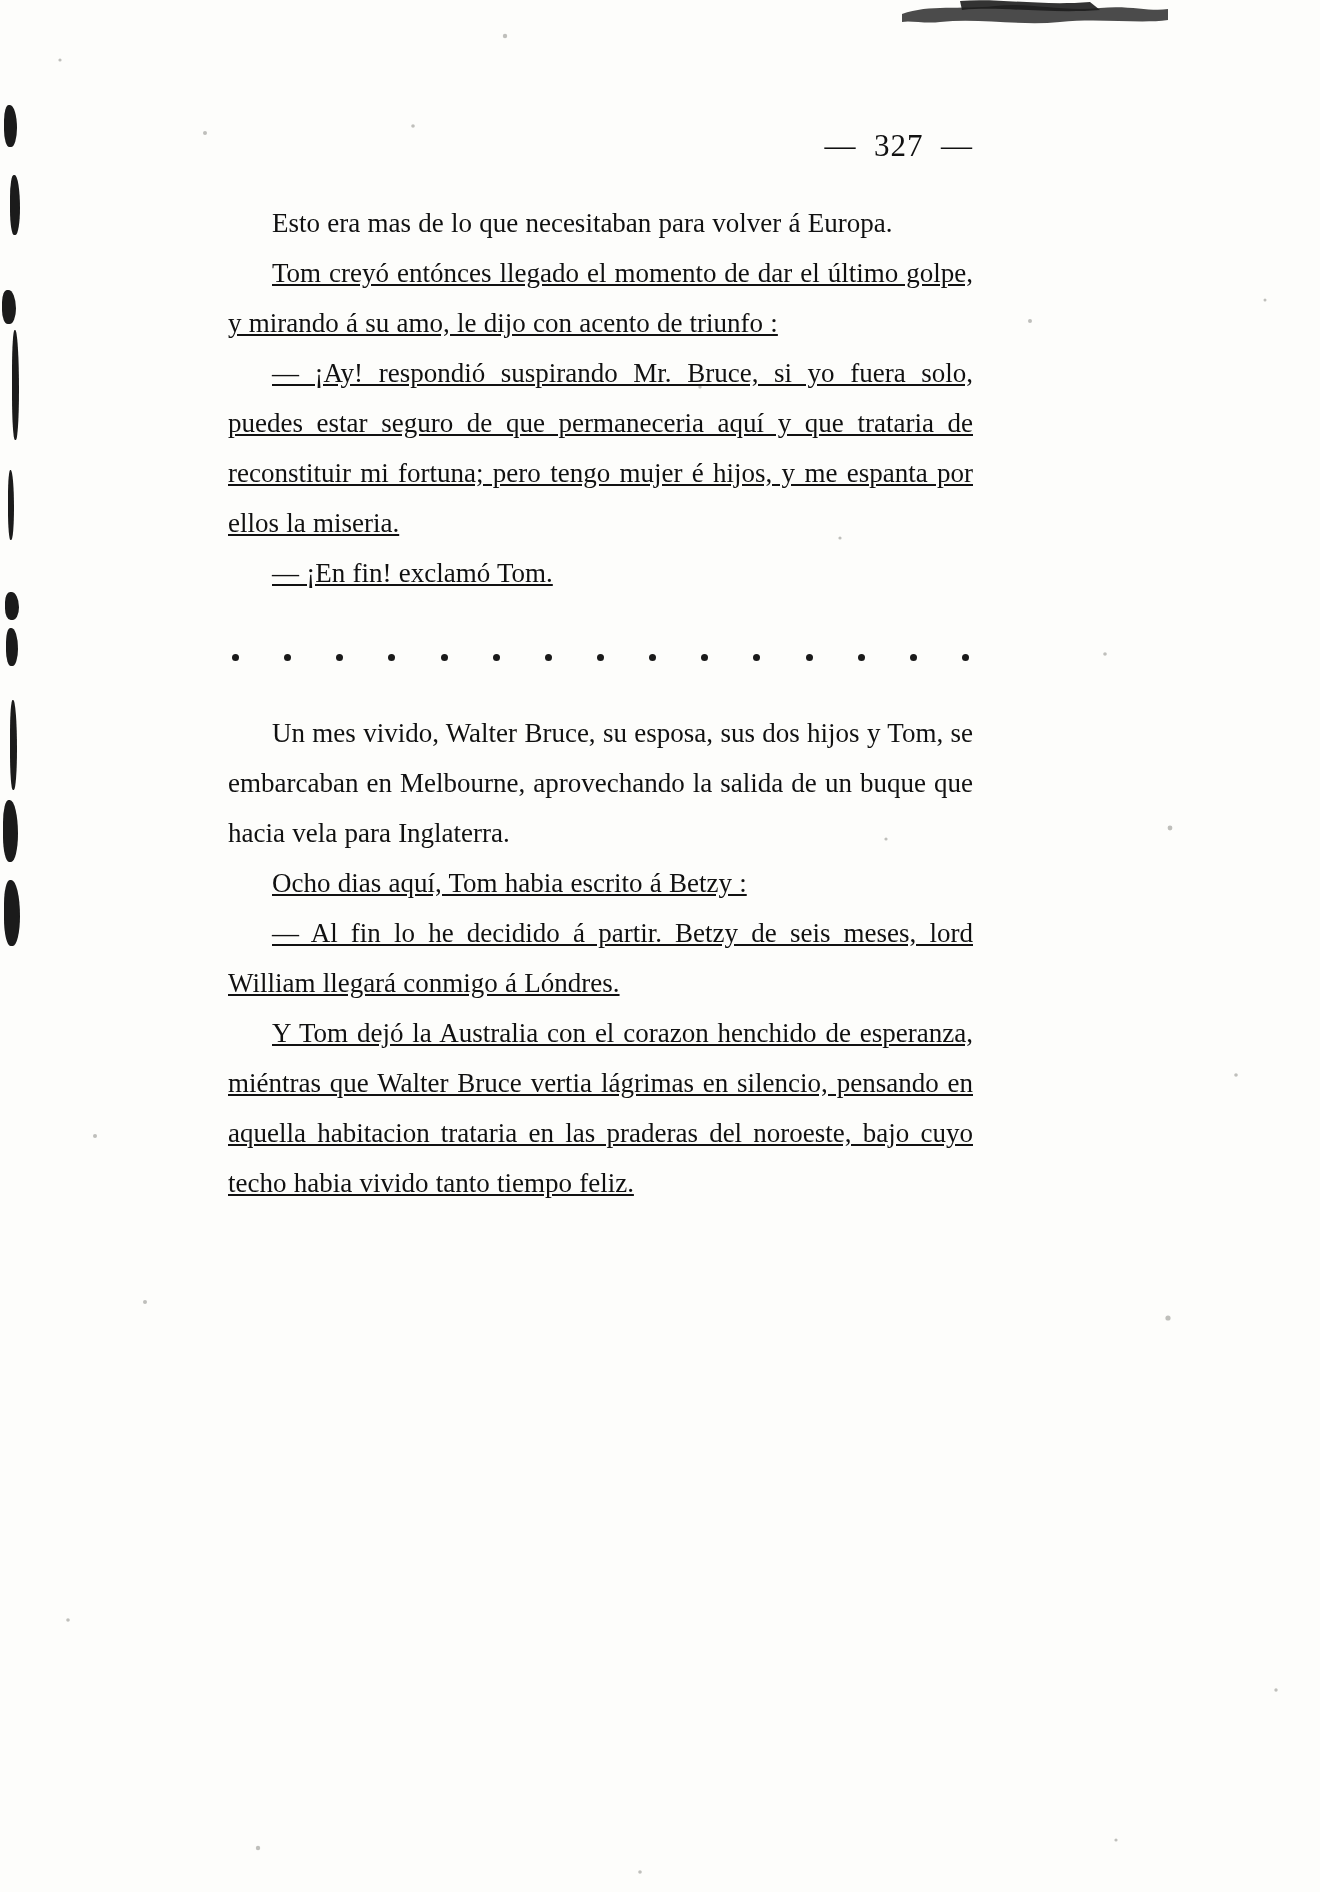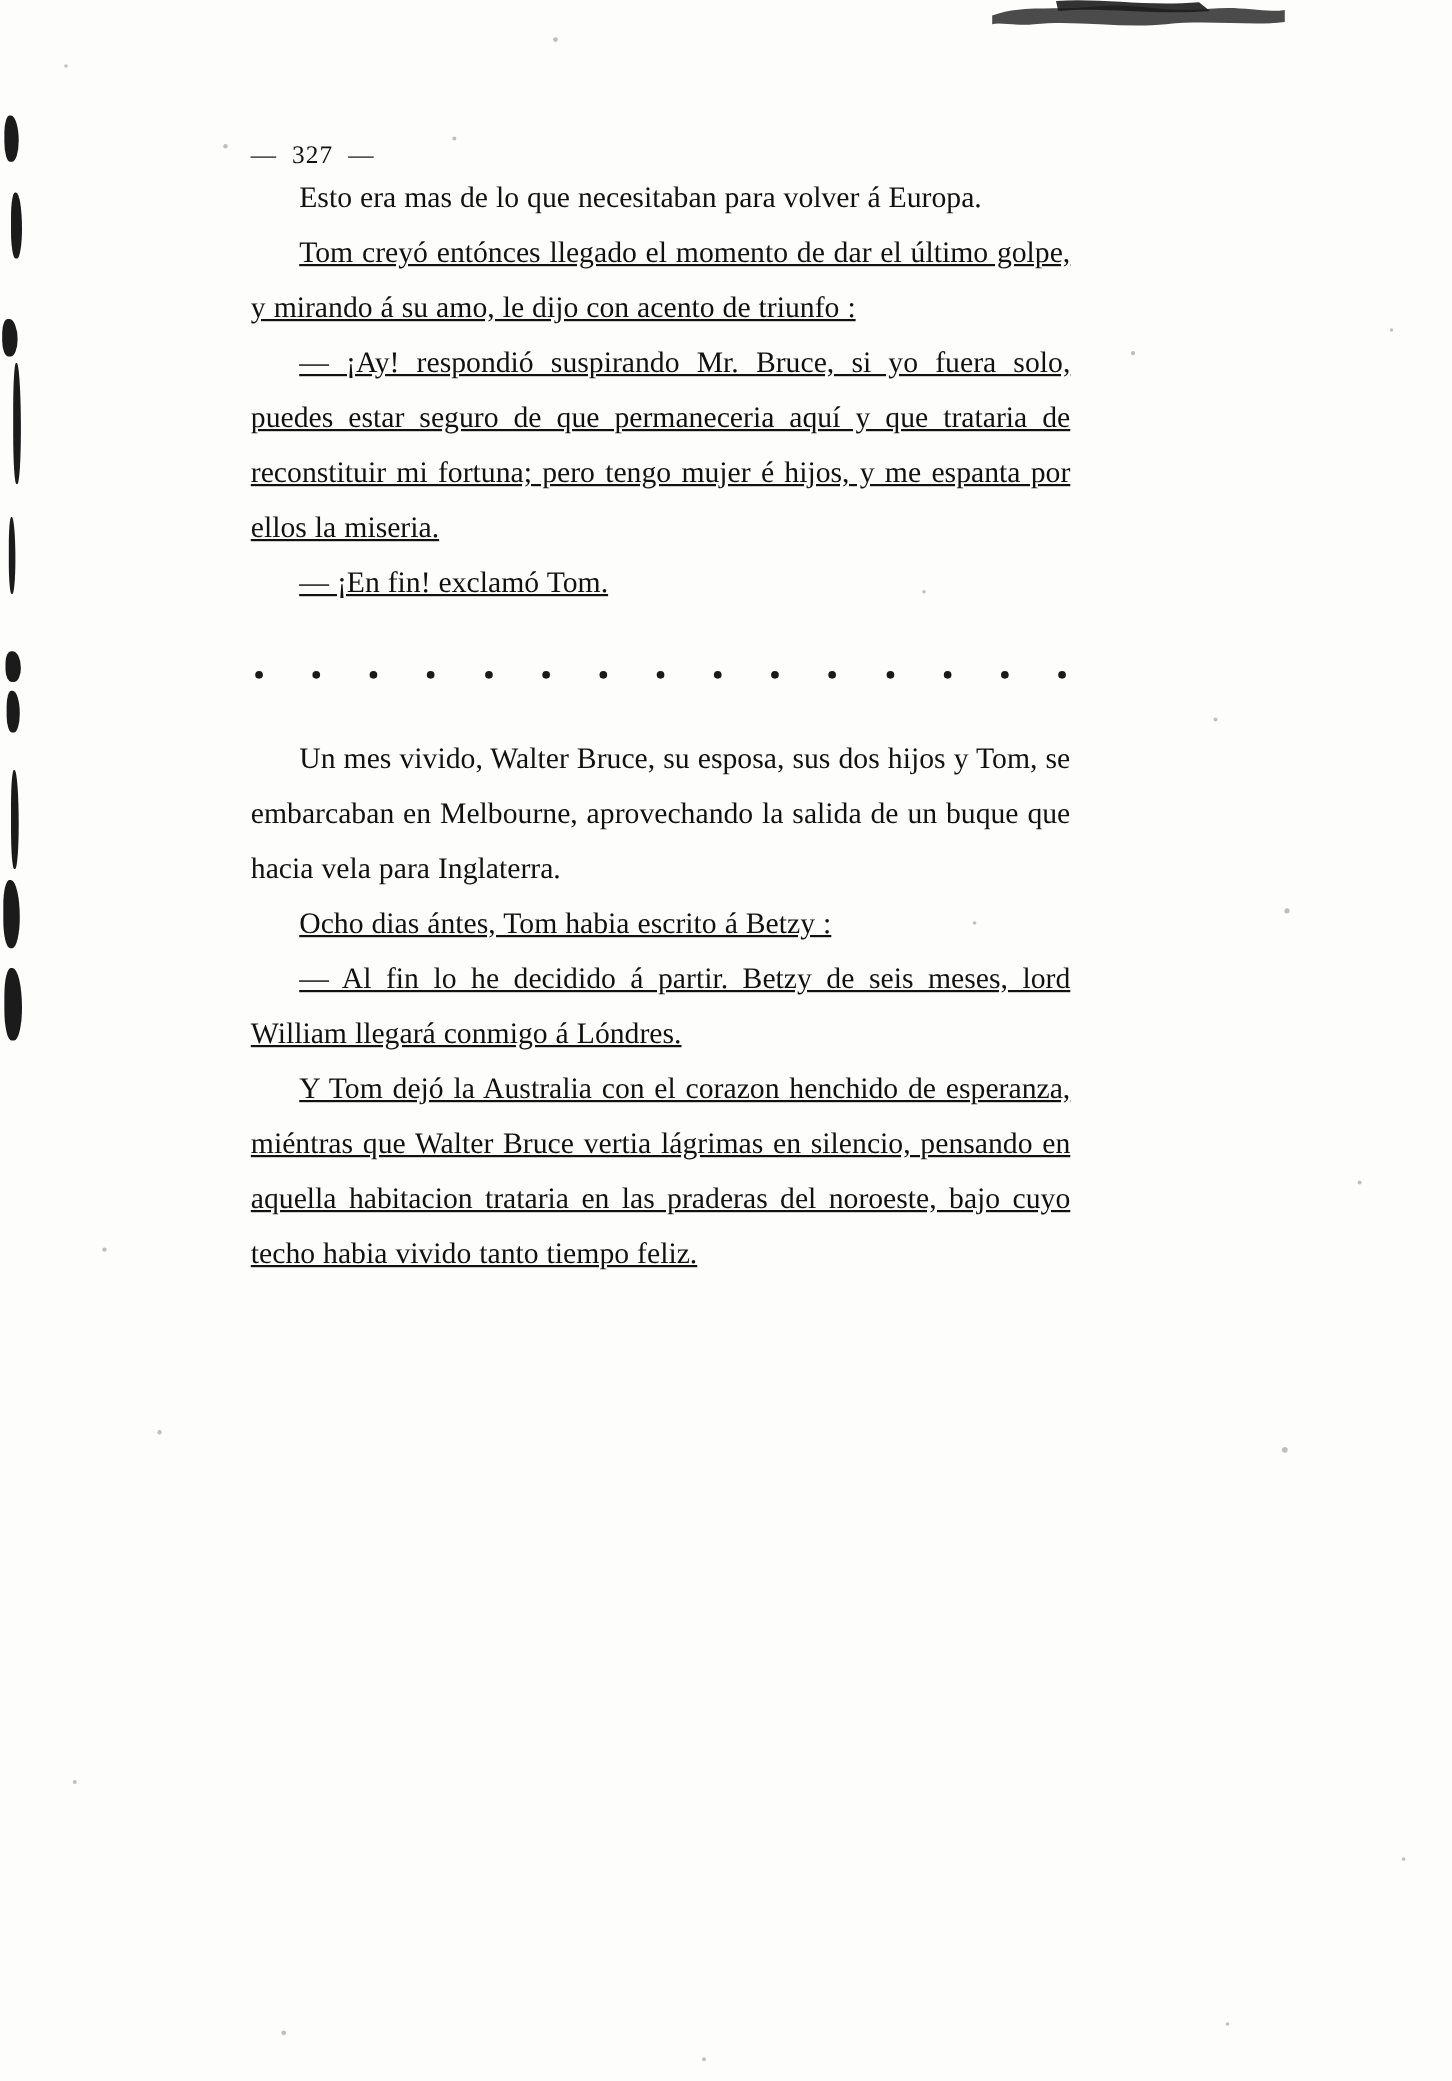--- a/index.html
+++ b/index.html
@@ -56,23 +56,24 @@
   }
 
   .content {
     position: absolute;
     left: 228px;
     top: 128px;
     width: 745px;
   }
 
   .folio {
-    text-align: left;
-    font-size: 23px;
+    text-align: right;
+    font-size: 31px;
     letter-spacing: 1px;
+    margin-bottom: 34px;
     white-space: pre;
   }
 
   p.para {
     font-size: 27px;
     line-height: 50px;
     margin: 0;
     text-align: justify;
     text-justify: inter-word;
     hyphens: none;
@@ -170,17 +171,17 @@
       <i></i>
       <i></i>
       <i></i>
       <i></i>
       <i></i>
       <i></i>
       <i></i>
     </div>
 
   <p class="para indent">Un mes vivido, Walter Bruce, su esposa, sus dos hijos y Tom, se embarcaban en Melbourne, aprovechando la salida de un buque que hacia vela para Inglaterra.</p>
-  <p class="para indent">Ocho dias ántes, Tom habia escrito á Betzy :</p>
+  <p class="para indent">Ocho dias aquí, Tom habia escrito á Betzy :</p>
   <p class="para indent">— Al fin lo he decidido á partir. Betzy de seis meses, lord William llegará conmigo á Lóndres.</p>
   <p class="para indent">Y Tom dejó la Australia con el corazon henchido de esperanza, miéntras que Walter Bruce vertia lágrimas en silencio, pensando en aquella habitacion trataria en las praderas del noroeste, bajo cuyo techo habia vivido tanto tiempo feliz.</p>
 
 </div>
 
 </body></html>

